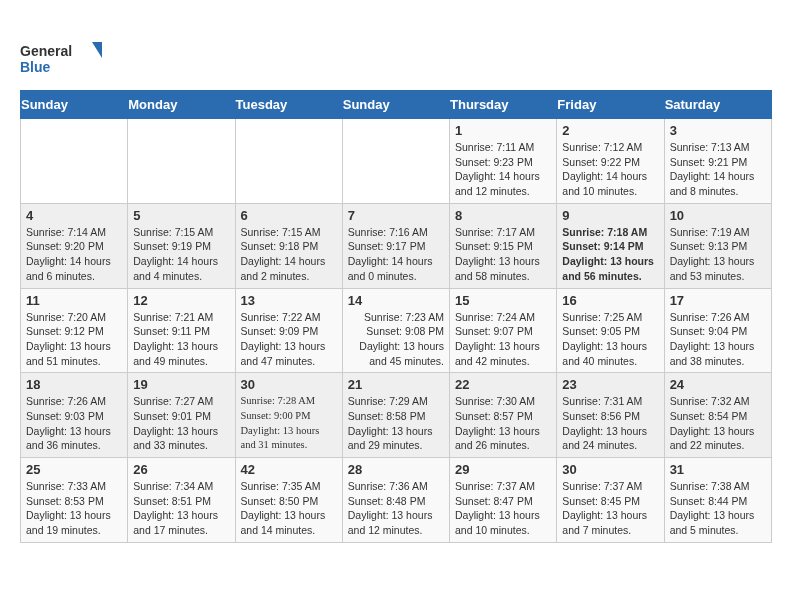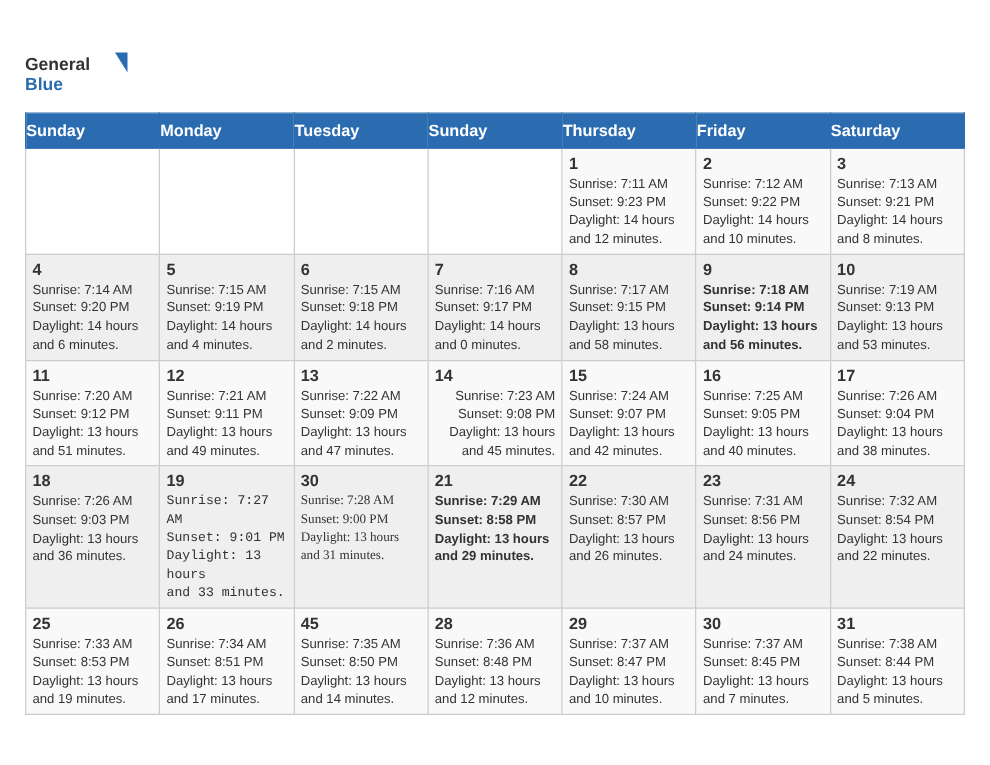--- a/index.html
+++ b/index.html
@@ -238,35 +238,35 @@
       <tr>
         <td>
           <div class="day-number">18</div>
           <div class="day-info" style="white-space: pre-line;">Sunrise: 7:26 AM
 Sunset: 9:03 PM
 Daylight: 13 hours
 and 36 minutes.</div>
         </td>
         <td>
           <div class="day-number">19</div>
-          <div class="day-info" style="white-space: pre-line; font-family: Liberation Mono, monospace;">Sunrise: 7:27 AM
+          <div class="day-info" style="white-space: pre-line;">Sunrise: 7:27 AM
 Sunset: 9:01 PM
 Daylight: 13 hours
 and 33 minutes.</div>
         </td>
         <td>
           <div class="day-number">30</div>
           <div class="day-info" style="white-space: pre-line; font-family: Liberation Serif, serif;">Sunrise: 7:28 AM
 Sunset: 9:00 PM
 Daylight: 13 hours
 and 31 minutes.</div>
         </td>
         <td>
           <div class="day-number">21</div>
-          <div class="day-info" style="white-space: pre-line; font-weight: bold;">Sunrise: 7:29 AM
+          <div class="day-info" style="white-space: pre-line;">Sunrise: 7:29 AM
 Sunset: 8:58 PM
 Daylight: 13 hours
 and 29 minutes.</div>
         </td>
         <td>
           <div class="day-number">22</div>
           <div class="day-info" style="white-space: pre-line;">Sunrise: 7:30 AM
 Sunset: 8:57 PM
 Daylight: 13 hours
 and 26 minutes.</div>
@@ -295,21 +295,21 @@
 and 19 minutes.</div>
         </td>
         <td>
           <div class="day-number">26</div>
           <div class="day-info" style="white-space: pre-line;">Sunrise: 7:34 AM
 Sunset: 8:51 PM
 Daylight: 13 hours
 and 17 minutes.</div>
         </td>
         <td>
-          <div class="day-number">45</div>
+          <div class="day-number">42</div>
           <div class="day-info" style="white-space: pre-line;">Sunrise: 7:35 AM
 Sunset: 8:50 PM
 Daylight: 13 hours
 and 14 minutes.</div>
         </td>
         <td>
           <div class="day-number">28</div>
           <div class="day-info" style="white-space: pre-line;">Sunrise: 7:36 AM
 Sunset: 8:48 PM
 Daylight: 13 hours

